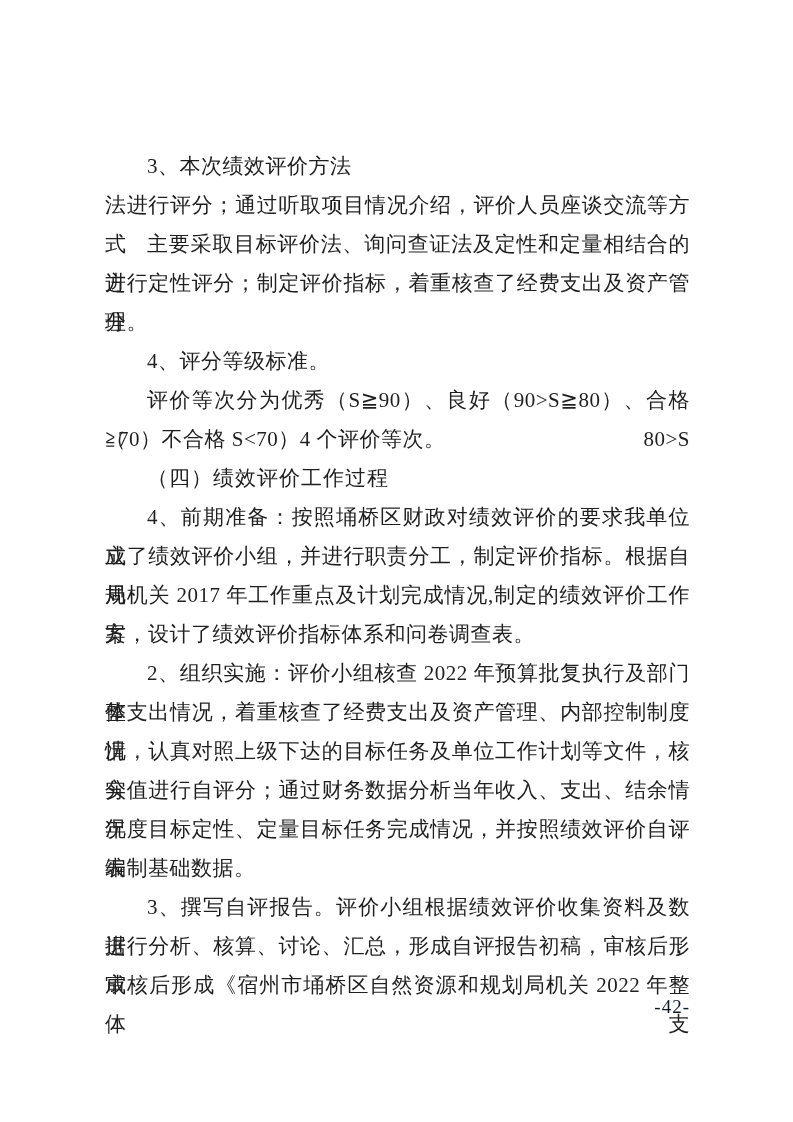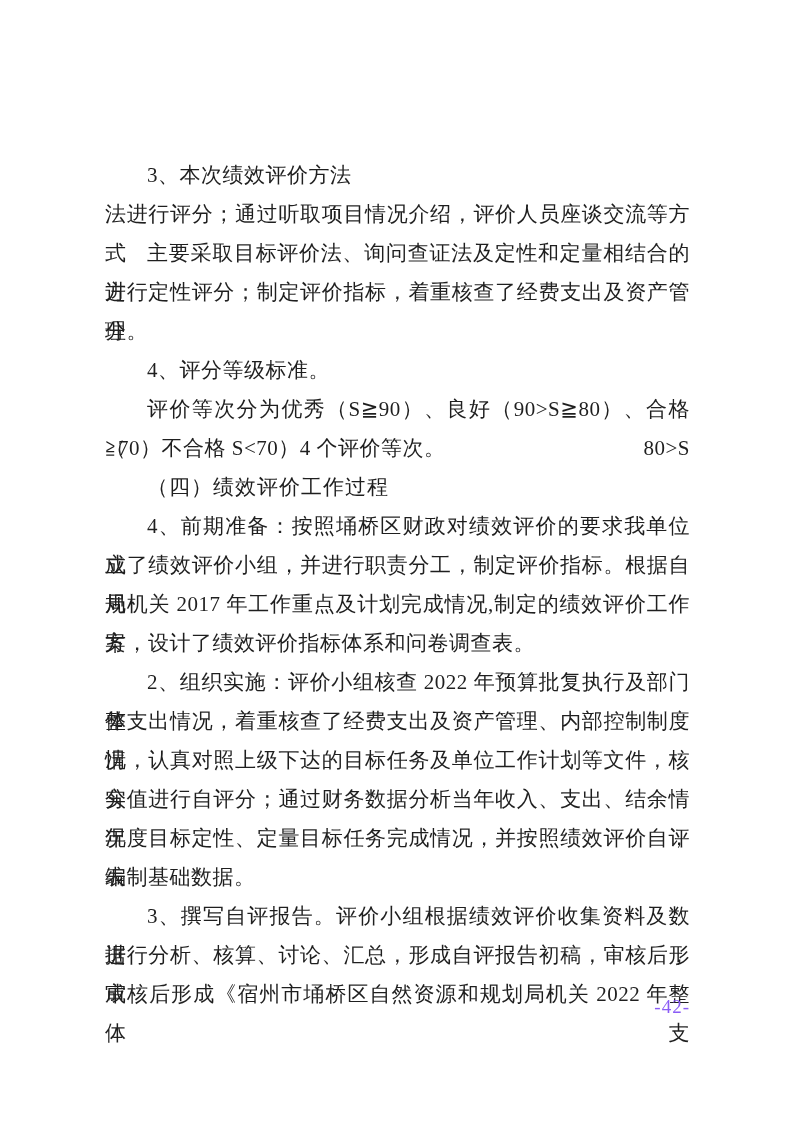--- a/index.html
+++ b/index.html
@@ -12,21 +12,21 @@
     width: 793px;
     height: 1122px;
     background: #ffffff;
     overflow: hidden;
     font-family: "Liberation Serif", "DejaVu Serif", serif;
     color: #1f1f1f;
   }
   .content {
     position: absolute;
     left: 105px;
-    top: 156px;
+    top: 147px;
     width: 585px;
     font-size: 21px;
   }
   .block { margin: 0; padding: 0; }
   .line {
     height: 39px;
     line-height: 39px;
     text-align: left;
     letter-spacing: 0.5px;
   }
@@ -38,21 +38,21 @@
   .line.indent { text-indent: 42px; }
   .heading .line { font-weight: normal; letter-spacing: 1px; }
   .footer {
     position: absolute;
     left: 105px;
     top: 996px;
     width: 585px;
     text-align: right;
     font-size: 19px;
     letter-spacing: 1px;
-    color: #8b5cf6;
+    color: #0f172a;
   }
 </style>
 </head>
 <body>
 
 <div class="page">
   <div class="content">
 
     <div class="block">
       <div class="line indent">3、本次绩效评价方法</div>

